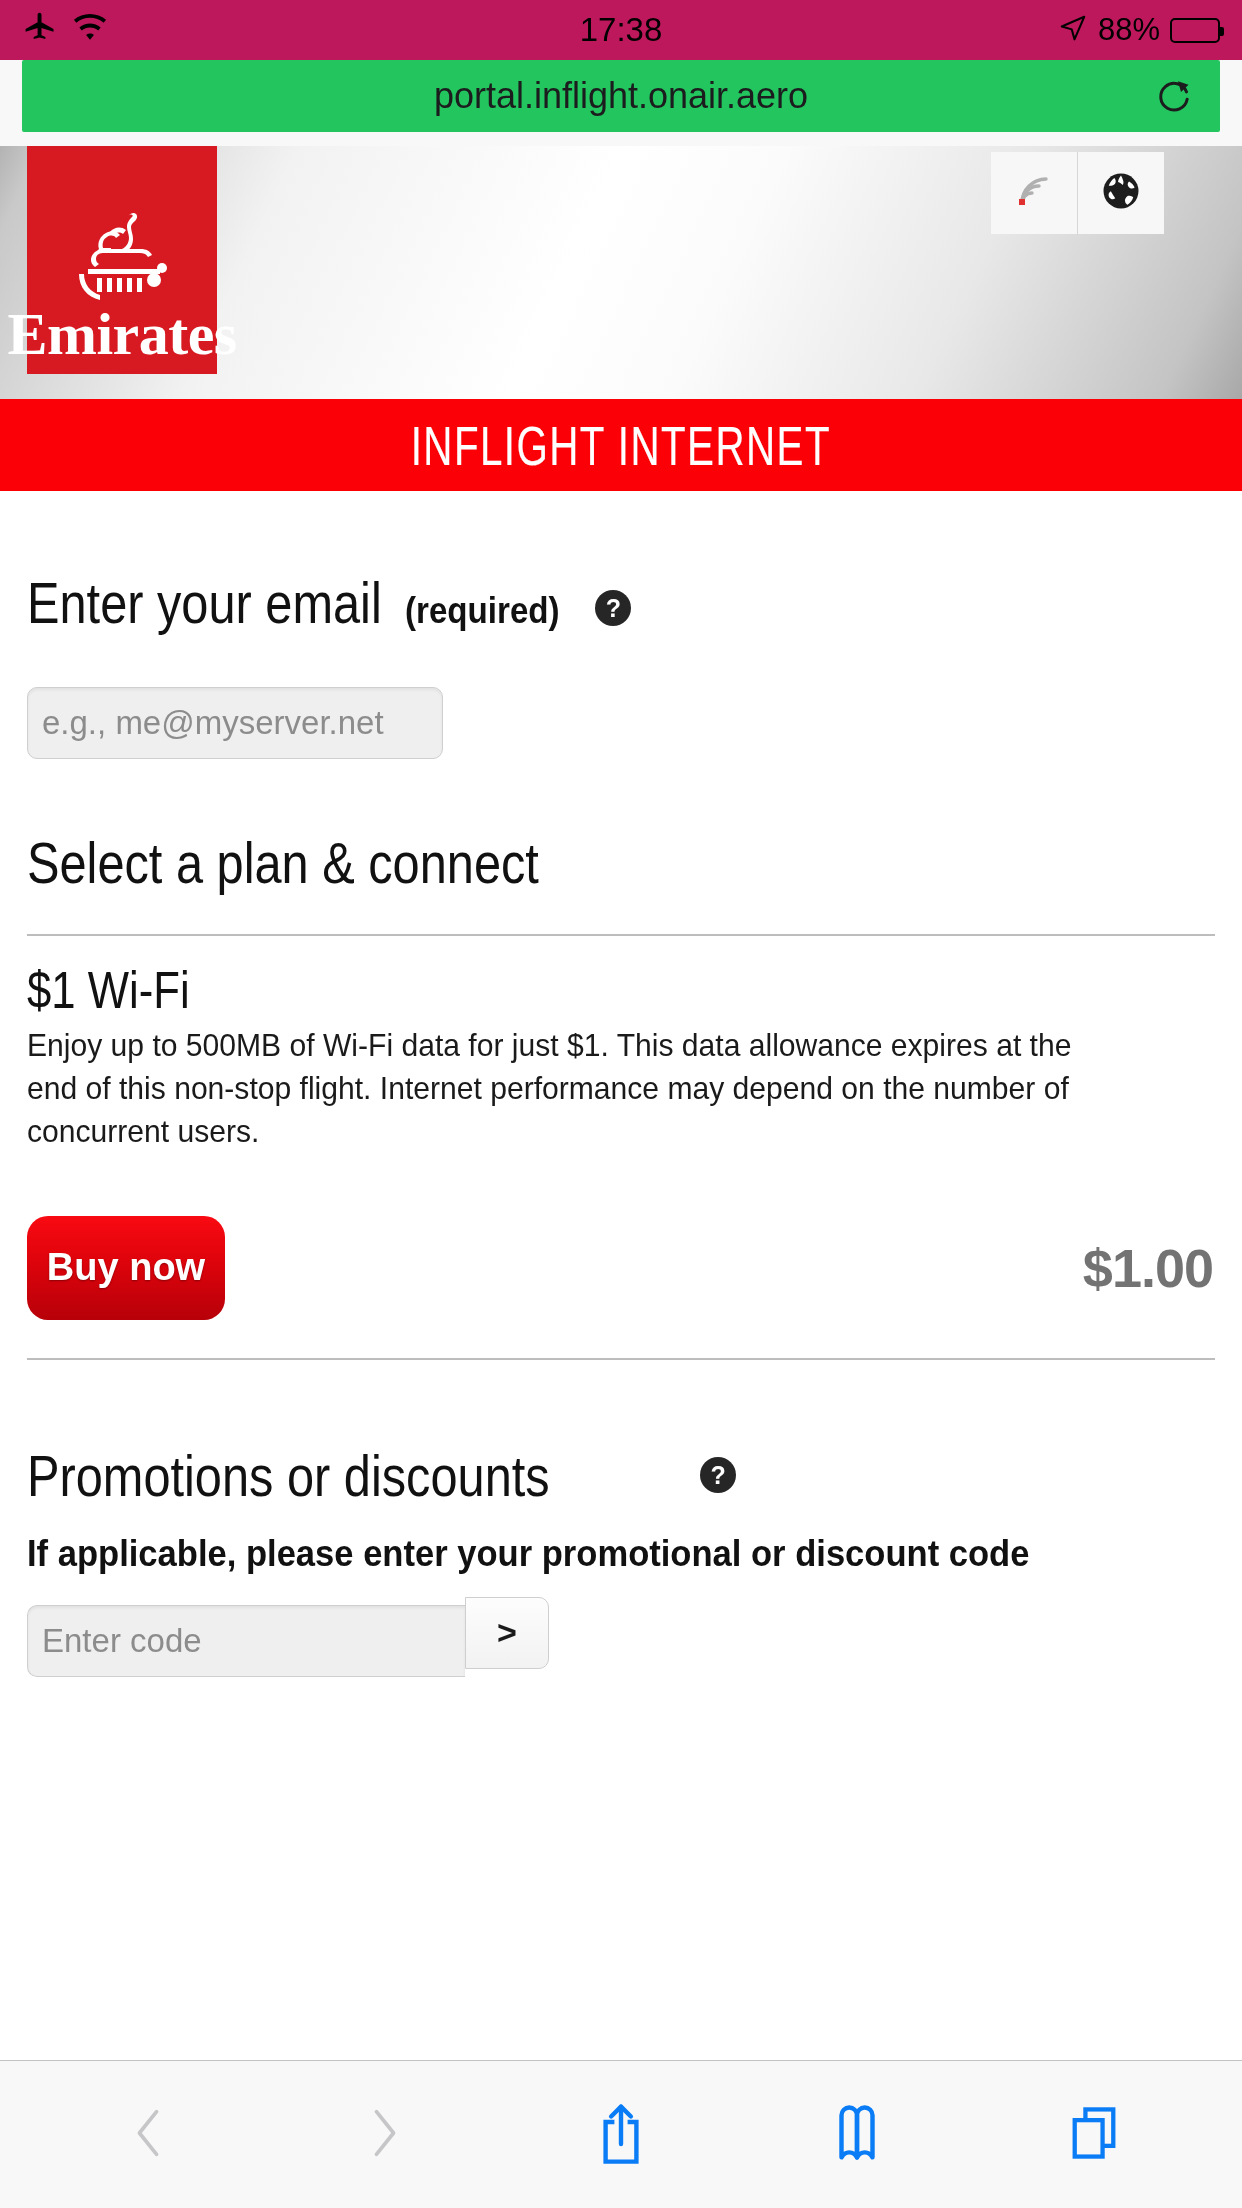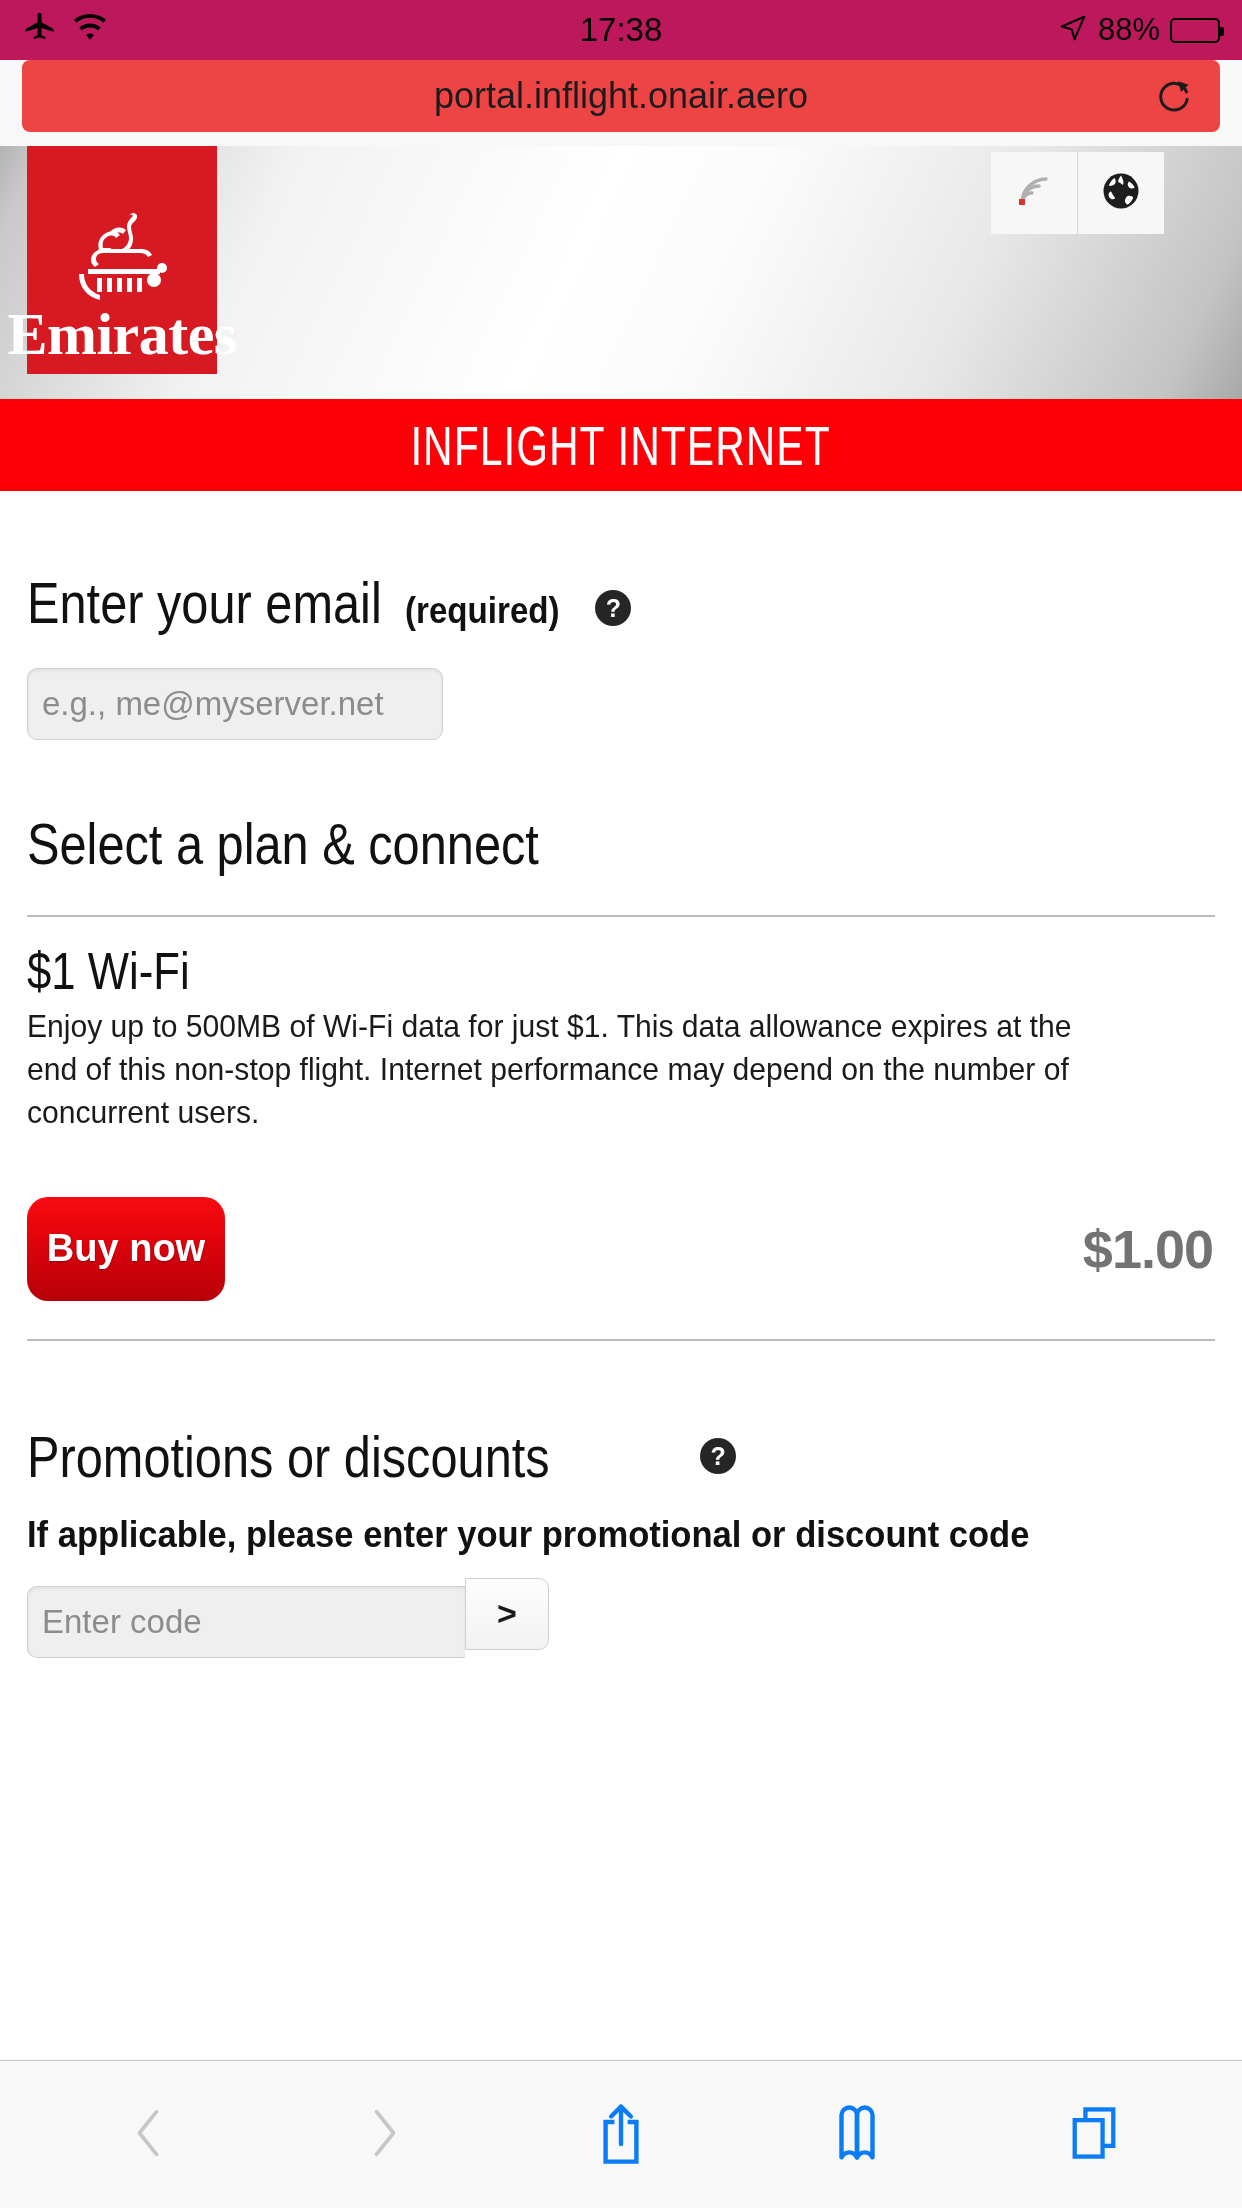--- a/index.html
+++ b/index.html
@@ -76,22 +76,22 @@
 
   
   .urlbar-wrap {
     height: 86px;
     background: #f8f8f8;
     padding: 0 22px 14px 22px;
     box-sizing: border-box;
   }
   .urlbar {
     height: 72px;
-    background: #ef4444;
-    border-radius: 8px;
+    background: #22c55e;
+    border-radius: 2px;
     display: flex;
     align-items: center;
     justify-content: center;
     position: relative;
   }
   .url-text {
     font-size: 36px;
     color: #1c1c1e;
     font-family: "Liberation Sans", sans-serif;
   }
@@ -212,21 +212,21 @@
     font-weight: 700;
     line-height: 36px;
     text-align: center;
     margin-left: 22px;
     position: relative;
     top: -6px;
     font-family: "Liberation Sans", sans-serif;
   }
 
   .txt-input {
-    margin-top: 32px;
+    margin-top: 51px;
     width: 416px;
     height: 72px;
     background: #efefef;
     border: 1px solid #cfcfcf;
     border-radius: 10px;
     box-sizing: border-box;
     font-size: 33px;
     color: #8c8c8c;
     padding: 0 14px;
     font-family: "Liberation Sans", sans-serif;

